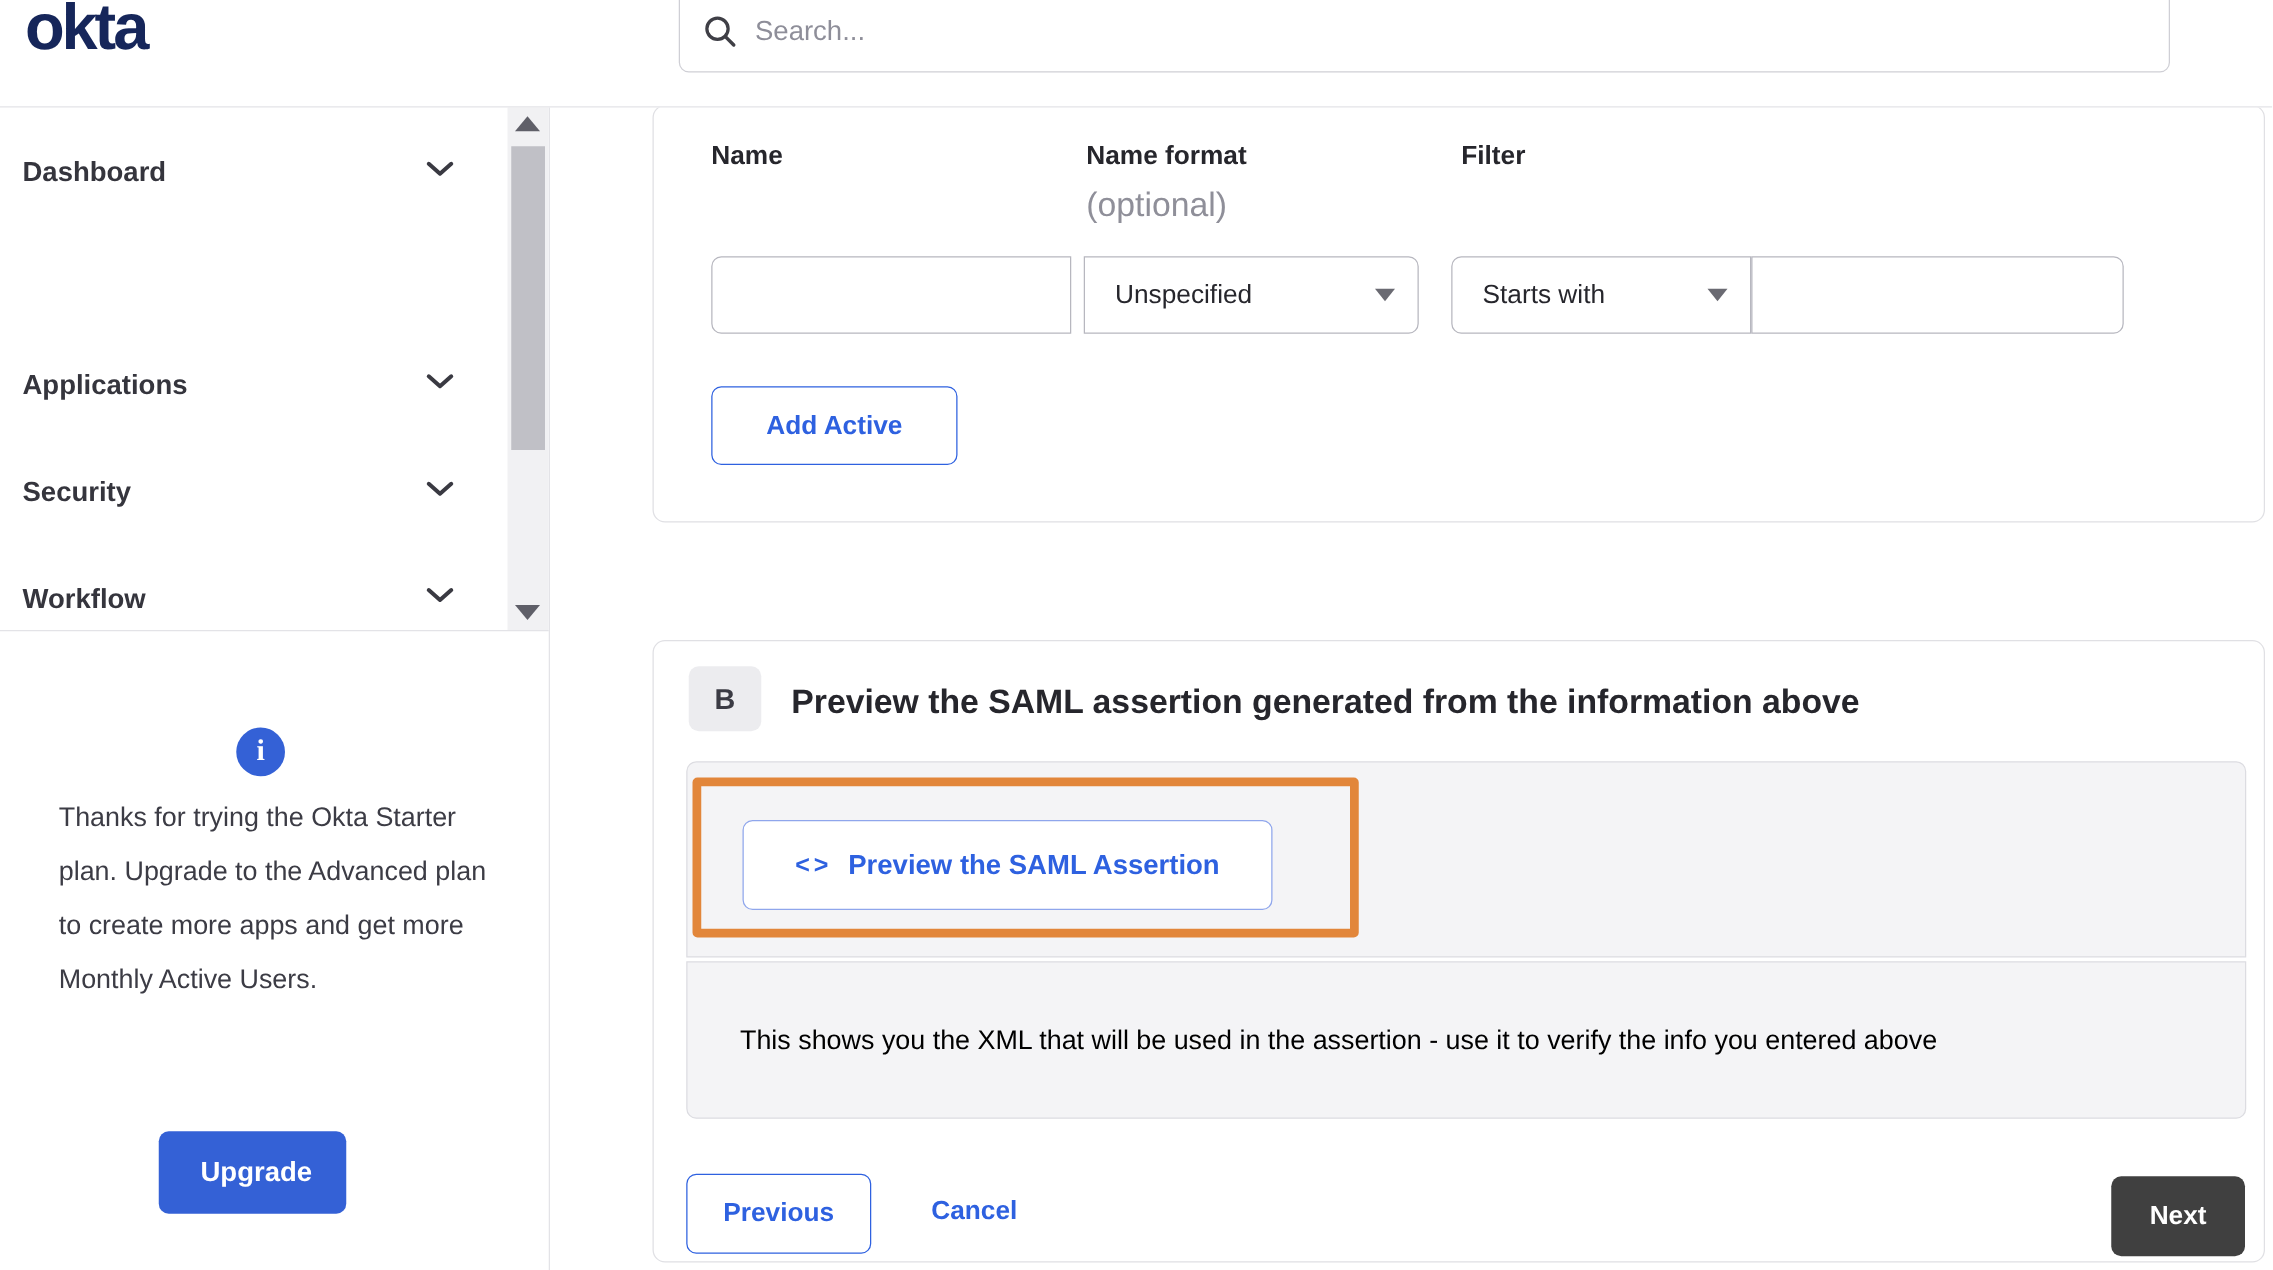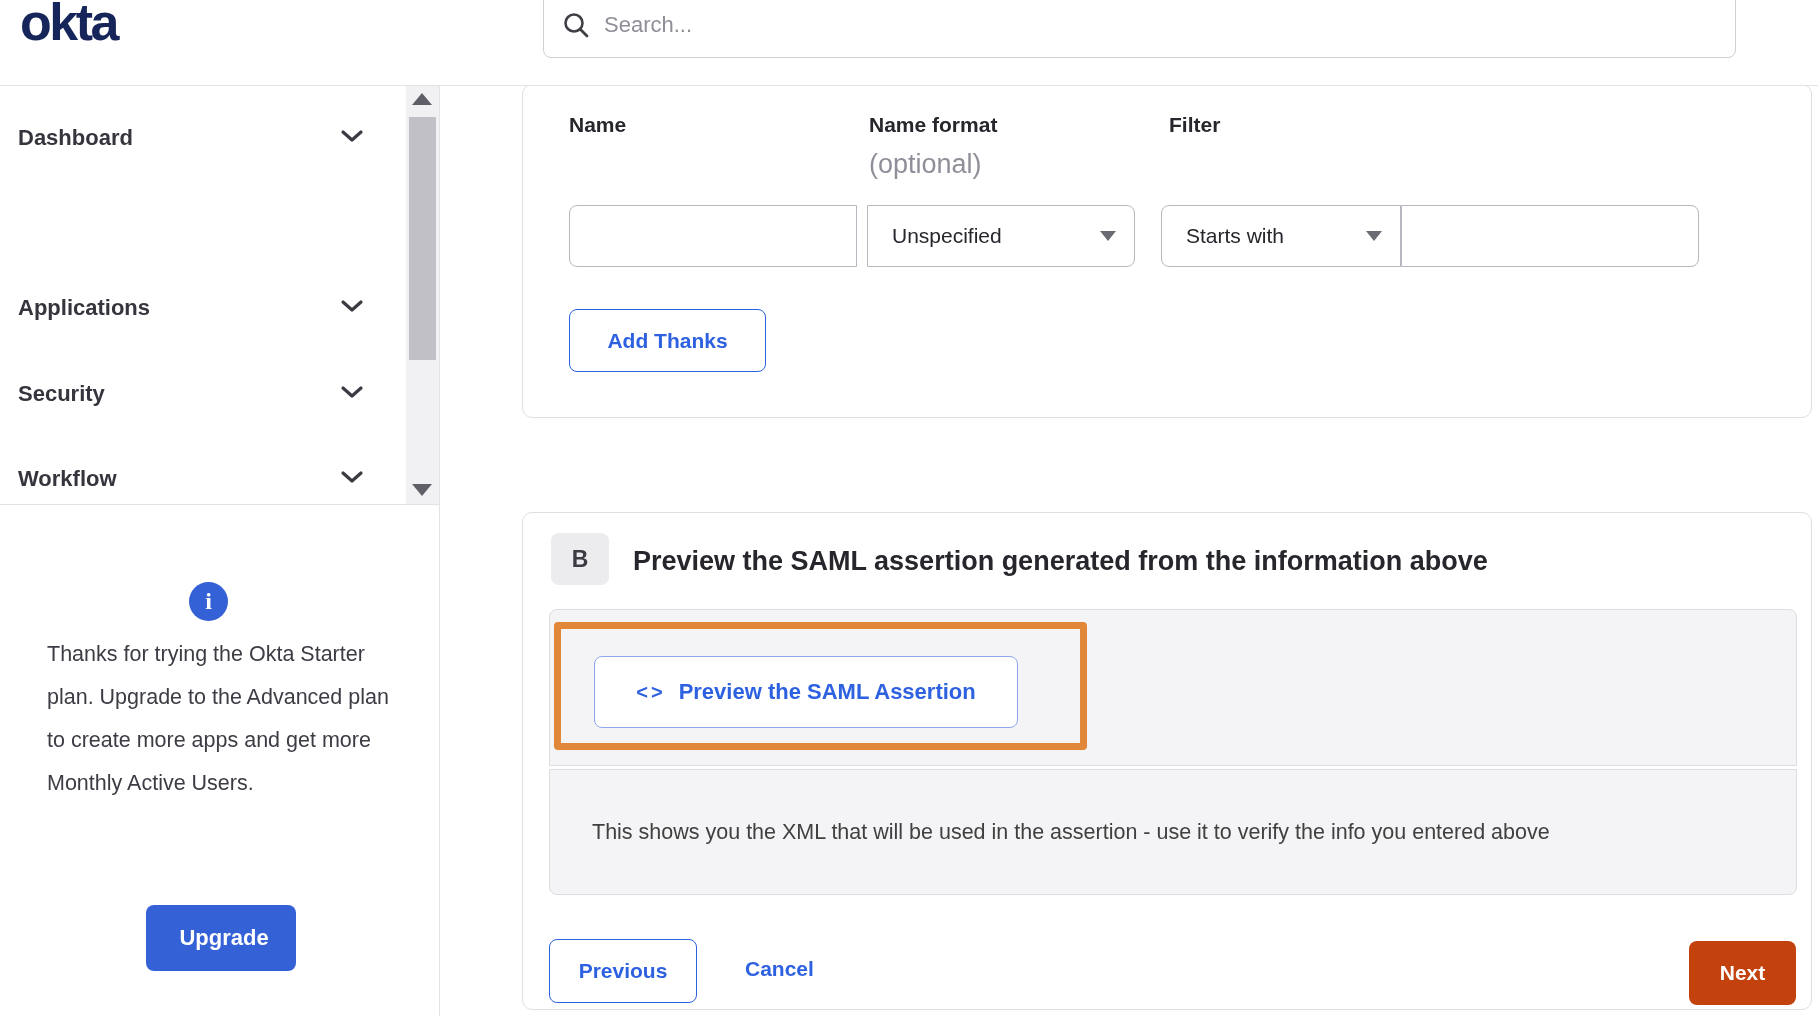--- a/index.html
+++ b/index.html
@@ -17,21 +17,21 @@
   .nav{position:absolute;left:0;top:0;width:100%;height:420px;border-bottom:1px solid #e3e3e7;box-sizing:border-box;}
   .nav-item{position:absolute;left:0;width:400px;height:85px;display:flex;align-items:center;justify-content:space-between;padding:0 36px 0 18px;box-sizing:border-box;cursor:pointer;}
   .nav-item span.lbl{font-size:22px;font-weight:700;color:#35353d;}
   .scrollbar{position:absolute;right:0;top:0;width:33px;height:419px;background:#f1f1f3;}
   .scroll-thumb{position:absolute;left:3px;top:32px;width:27px;height:243px;background:#c0c0c6;}
   .tri-up{width:0;height:0;border-left:10px solid transparent;border-right:10px solid transparent;border-bottom:12px solid #5f5f68;position:absolute;left:6px;top:8px;}
   .tri-down{width:0;height:0;border-left:10px solid transparent;border-right:10px solid transparent;border-top:12px solid #5f5f68;position:absolute;left:6px;bottom:8px;}
   
   .info-icon{position:absolute;left:189px;top:497px;width:39px;height:39px;border-radius:50%;background:#3461d6;color:#fff;display:flex;align-items:center;justify-content:center;font-size:24px;font-weight:700;font-family:"Liberation Serif",serif;}
   .upgrade-text{position:absolute;left:47px;top:548px;width:345px;font-size:21.5px;line-height:43px;color:#3c3c45;}
-  .upgrade-btn{position:absolute;left:146px;top:820px;width:150px;height:66px;background:#3461d6;border:none;border-radius:8px;color:#fff;font-size:22px;font-weight:700;font-family:inherit;cursor:pointer;padding-left:12px;}
+  .upgrade-btn{position:absolute;left:127px;top:820px;width:150px;height:66px;background:#3461d6;border:none;border-radius:8px;color:#fff;font-size:22px;font-weight:700;font-family:inherit;cursor:pointer;padding-left:12px;}
   
   .card{position:absolute;background:#fff;border:1px solid #e0e0e4;border-radius:10px;box-sizing:border-box;}
   .card-a{left:522px;top:84px;width:1290px;height:334px;}
   .card-b{left:522px;top:512px;width:1290px;height:498px;}
   .col-label{position:absolute;font-size:21px;font-weight:700;color:#26262c;}
   .col-sublabel{position:absolute;font-size:27px;color:#8f8f99;}
   .field{position:absolute;top:120px;height:62px;background:#fff;border:1px solid #b7b7bf;border-radius:8px;box-sizing:border-box;}
   input.field{padding:0 16px;font-size:21px;font-family:inherit;color:#26262c;outline:none;}
   .select{display:flex;align-items:center;justify-content:space-between;padding:0 18px 0 24px;cursor:pointer;}
   .select .sel-text{font-size:21px;color:#26262c;}
@@ -40,24 +40,24 @@
   .add-another{position:absolute;left:46px;top:224px;width:197px;height:63px;}
   
   .badge{position:absolute;left:28px;top:20px;width:58px;height:52px;background:#ececef;border-radius:8px;display:flex;align-items:center;justify-content:center;font-size:23px;font-weight:700;color:#3b3b44;}
   .section-heading{position:absolute;left:110px;top:33px;font-size:27px;font-weight:700;color:#26262c;}
   .grey-panel{position:absolute;left:26px;width:1248px;background:#f4f4f6;border:1px solid #dcdce1;box-sizing:border-box;}
   .panel-top{top:96px;height:157px;border-radius:8px 8px 0 0;}
   .panel-bottom{top:256px;height:126px;border-radius:0 0 8px 8px;display:flex;align-items:center;}
   .annotation{position:absolute;left:31px;top:109px;width:533px;height:128px;border:7px solid #e2863a;border-radius:4px;box-sizing:border-box;z-index:3;}
   .preview-btn{position:absolute;left:71px;top:143px;width:424px;height:72px;background:#fff;border:1.5px solid #8fa6ec;border-radius:8px;display:flex;align-items:center;justify-content:center;gap:13px;color:#2e61e0;font-weight:700;font-size:22px;font-family:inherit;cursor:pointer;z-index:4;}
   .code-glyph{font-size:20px;font-weight:700;letter-spacing:3px;}
-  .helper-text{padding-left:42px;font-size:21.5px;color:#404040;}
+  .helper-text{padding-left:42px;font-size:21.5px;color:#000000;}
   .prev-btn{position:absolute;left:26px;top:426px;width:148px;height:64px;}
   .cancel-link{position:absolute;left:222px;top:444px;font-size:21px;font-weight:700;color:#2e61e0;cursor:pointer;}
-  .next-btn{position:absolute;left:1166px;top:428px;width:107px;height:64px;background:#c2410c;border:none;border-radius:8px;color:#fff;font-size:21px;font-weight:700;font-family:inherit;cursor:pointer;}
+  .next-btn{position:absolute;left:1166px;top:428px;width:107px;height:64px;background:#404040;border:none;border-radius:8px;color:#fff;font-size:21px;font-weight:700;font-family:inherit;cursor:pointer;}
 </style>
 </head>
 <body>
 
 <div class="page">
 
   <div class="header">
     <div class="logo">okta</div>
     <div class="search-box">
       <span style="display:flex;">
@@ -118,21 +118,21 @@
     <div class="field select" style="left:344px;width:268px;border-radius:0 8px 8px 0;">
       <span class="sel-text">Unspecified</span>
       <span class="caret"></span>
     </div>
     <div class="field select" style="left:638px;width:240px;border-radius:8px 0 0 8px;">
       <span class="sel-text">Starts with</span>
       <span class="caret"></span>
     </div>
     <input class="field" style="left: 878px; width: 298px; border-radius: 0px 8px 8px 0px;">
 
-    <button class="btn-outline add-another">Add Thanks</button>
+    <button class="btn-outline add-another">Add Active</button>
   </div>
 
   <div class="card card-b">
     <div class="badge">B</div>
     <div class="section-heading">Preview the SAML assertion generated from the information above</div>
 
     <div class="grey-panel panel-top"></div>
     <div class="annotation"></div>
     <button class="preview-btn">
       <span class="code-glyph">&lt;&gt;</span>

